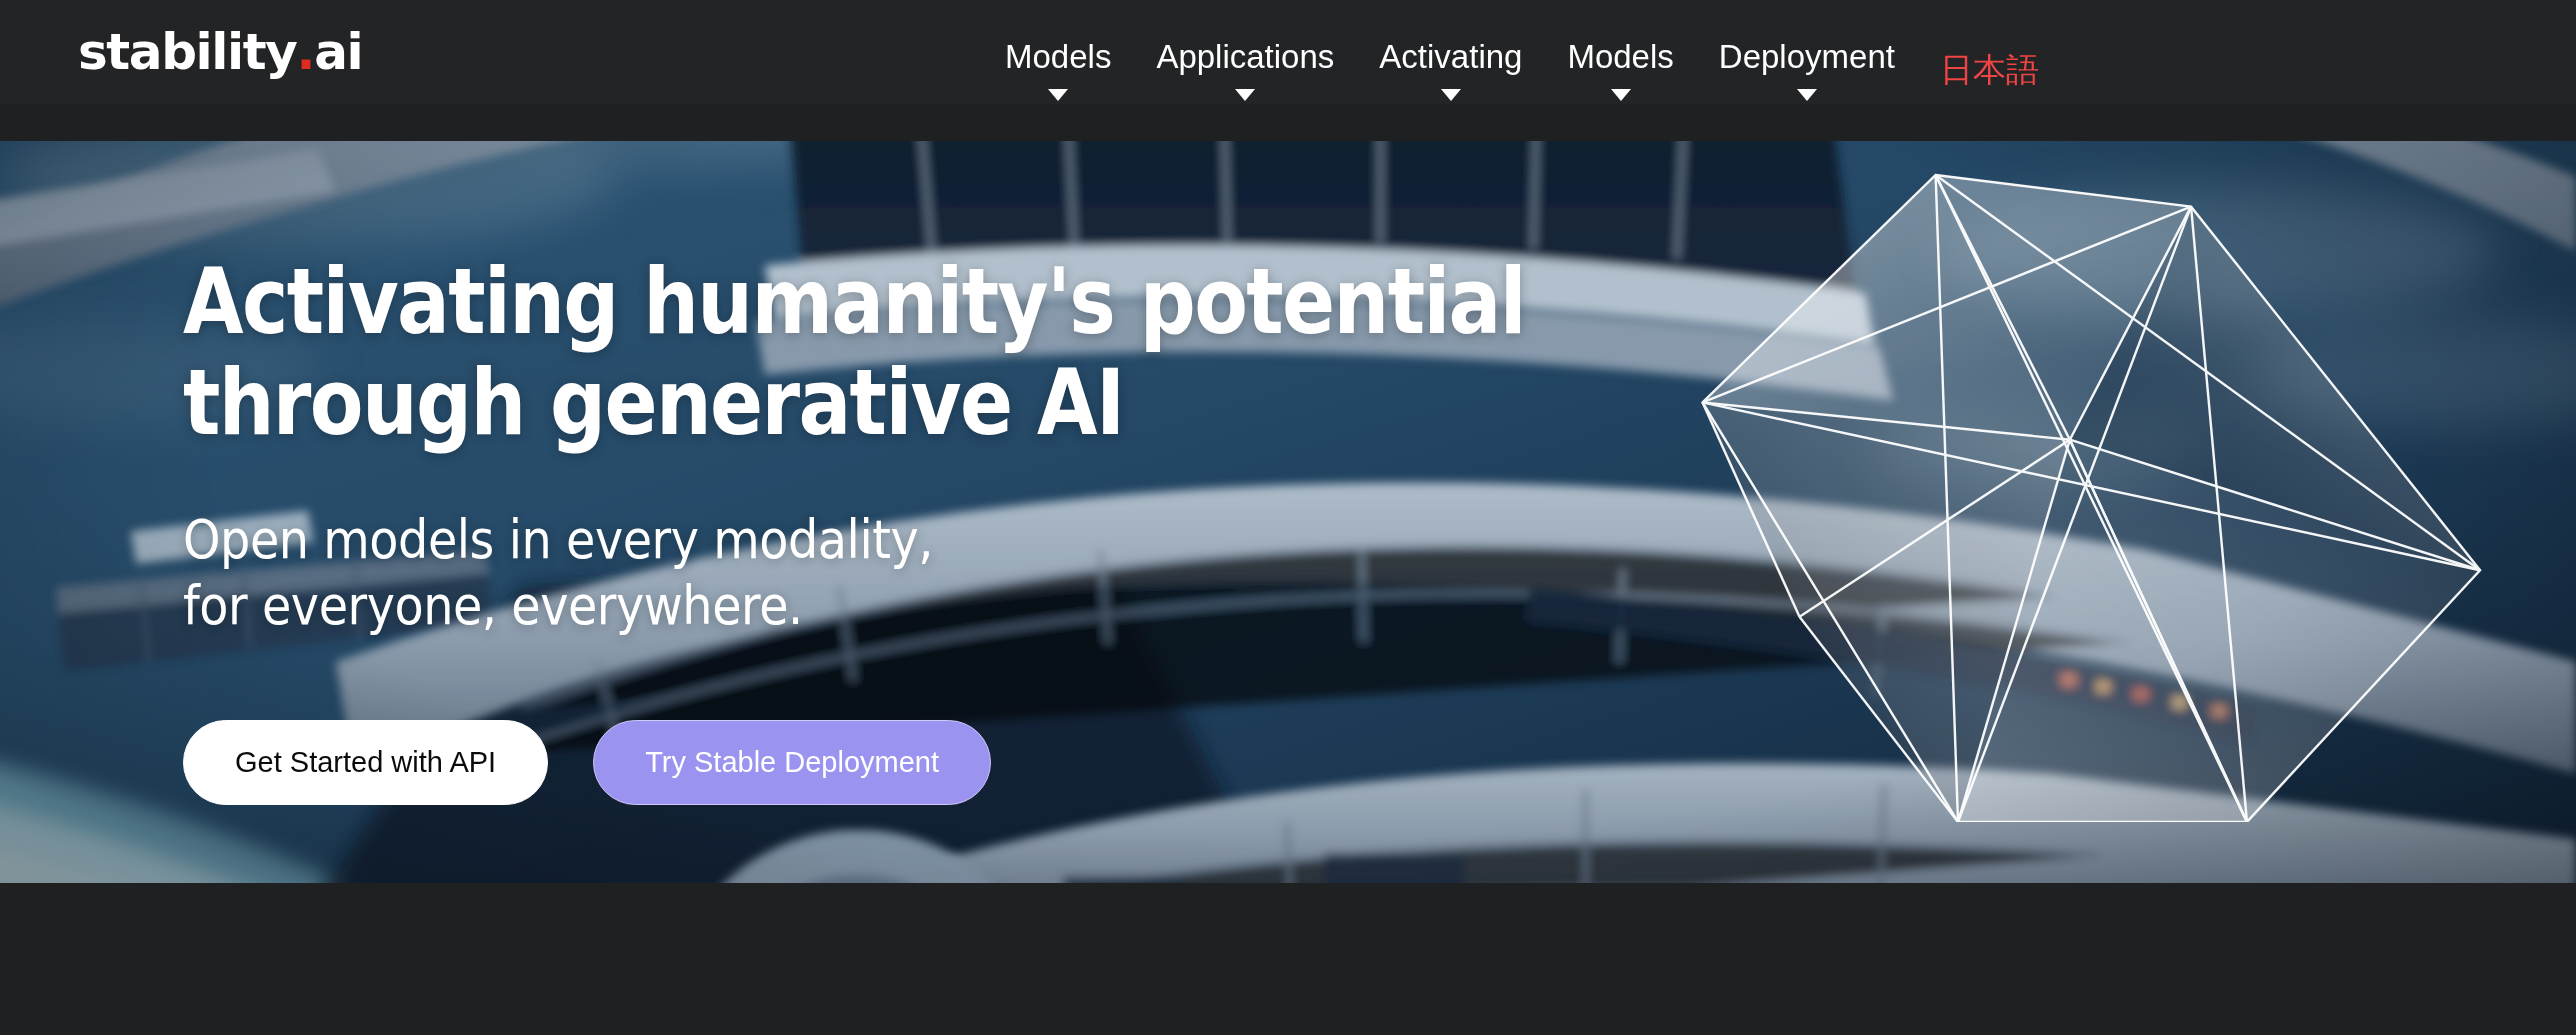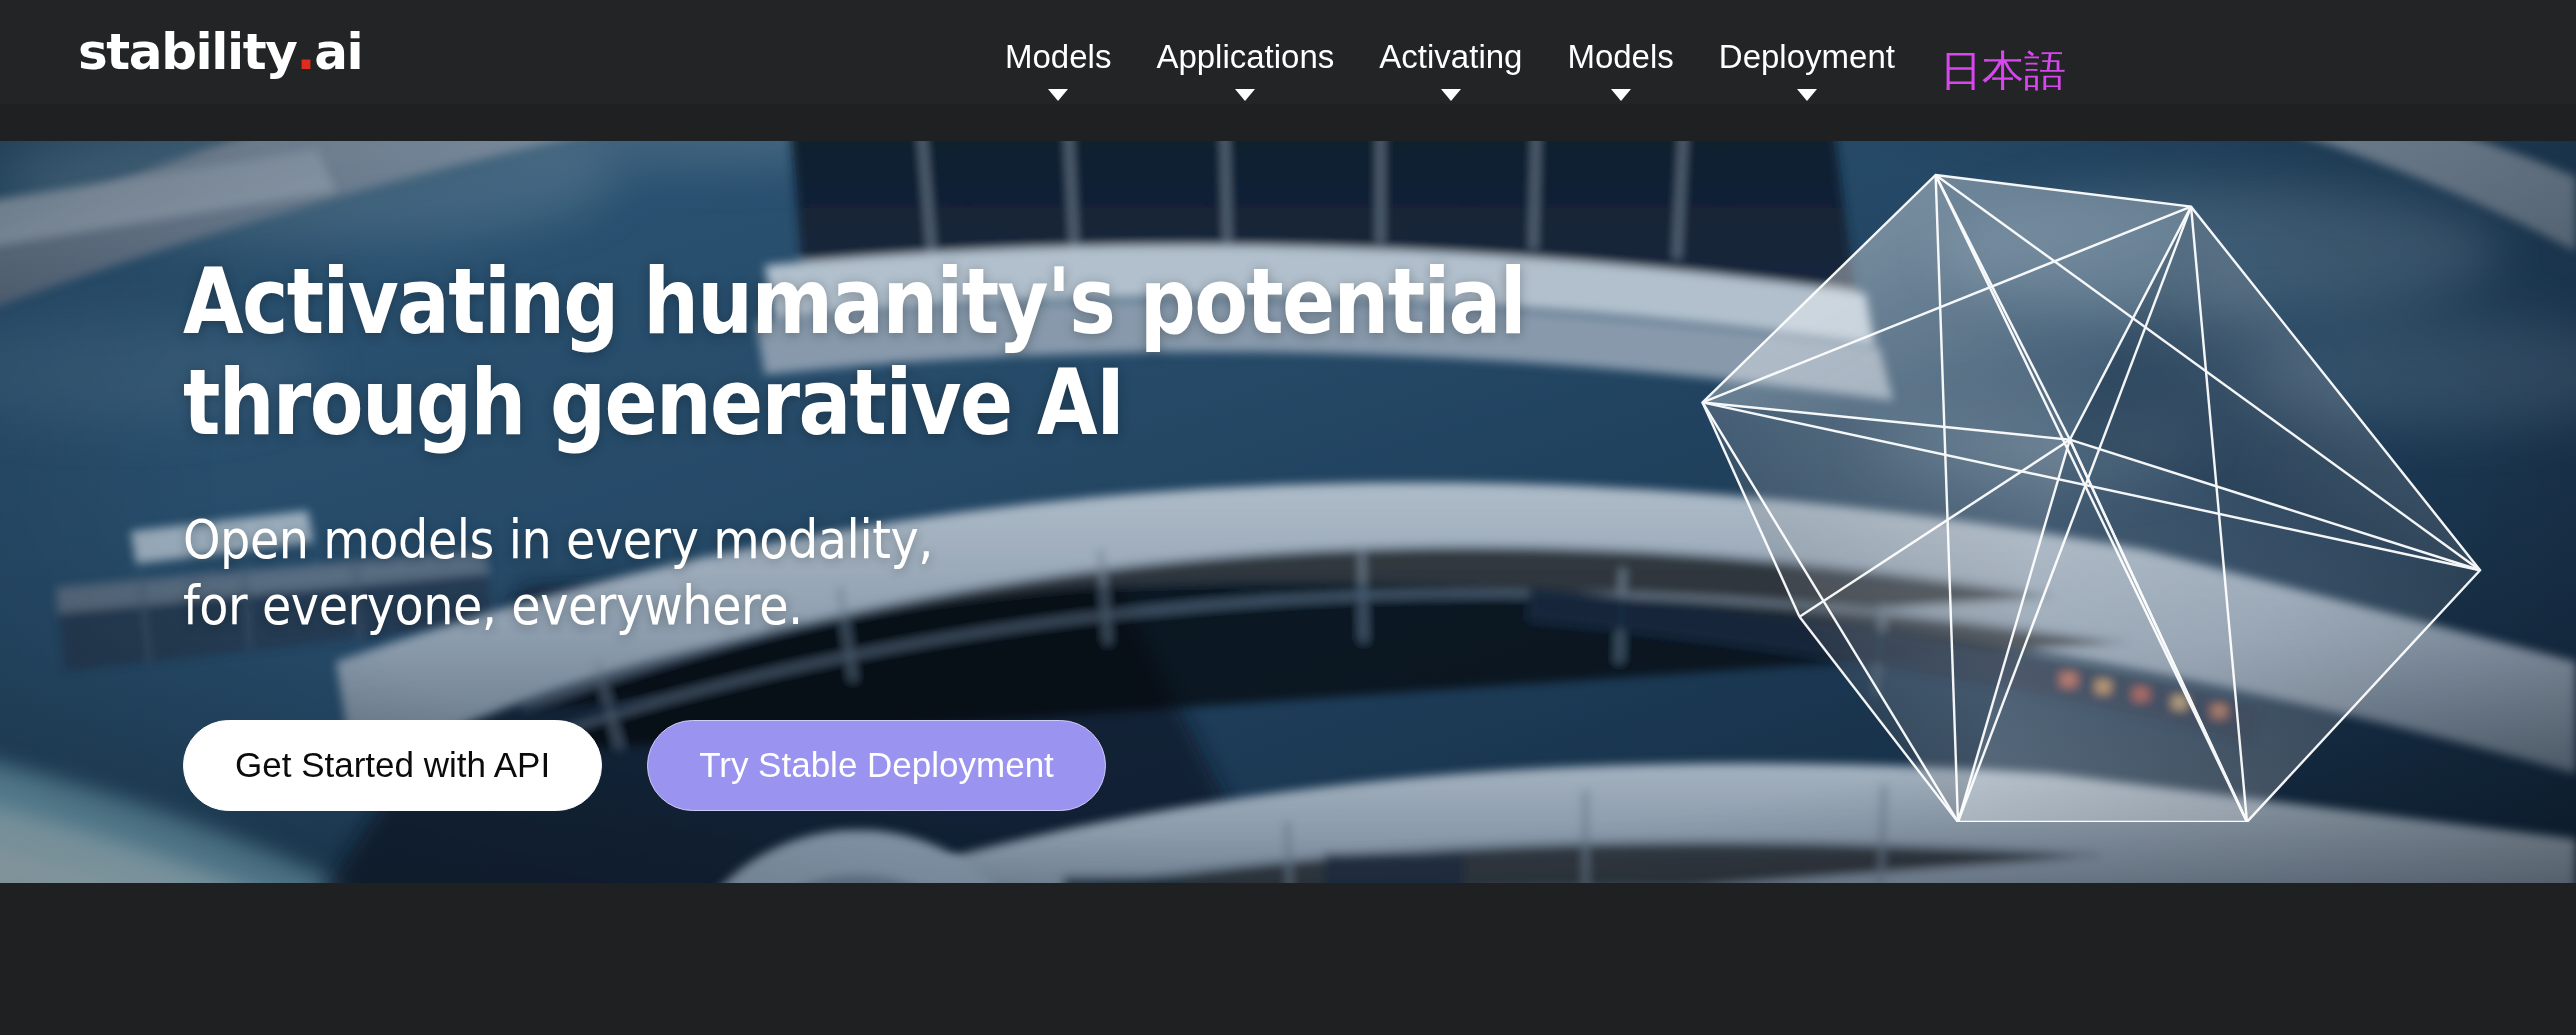--- a/index.html
+++ b/index.html
@@ -50,22 +50,22 @@
   .nav-item .label{ line-height:1; }
   .caret{
     width:0;height:0;
     border-left:10.3px solid transparent;
     border-right:10.3px solid transparent;
     border-top:12px solid #ffffff;
     display:block;
     margin-top:3.7px;
   }
   .nav-lang{
-    color:#d946ef;
-    font-size:42px;
+    color:#ef4444;
+    font-size:33px;
     white-space:nowrap;
     margin-right:48px;
     font-family:"DejaVu Sans", sans-serif;
     cursor:pointer;
   }
   .contact-btn{
     border:1.9px solid #ffffff;
     border-radius:932px;
     color:#ffffff;
     font-size:33px;
@@ -117,21 +117,21 @@
     white-space:nowrap;
     text-shadow:0 1.9px 11.2px rgba(0,0,0,.3);
   }
   .cta-row{
     margin-top:82px;
     display:flex; align-items:center;
     gap:45px;
   }
   .btn{
     border-radius:932px;
-    font-size:35px;
+    font-size:29px;
     padding:26px 51px;
     white-space:nowrap;
     cursor:pointer;
     line-height:1.05;
     border:1.9px solid transparent;
   }
   .btn-light{
     background:#ffffff;
     color:#0b0b0c;
     border-color:#ffffff;

